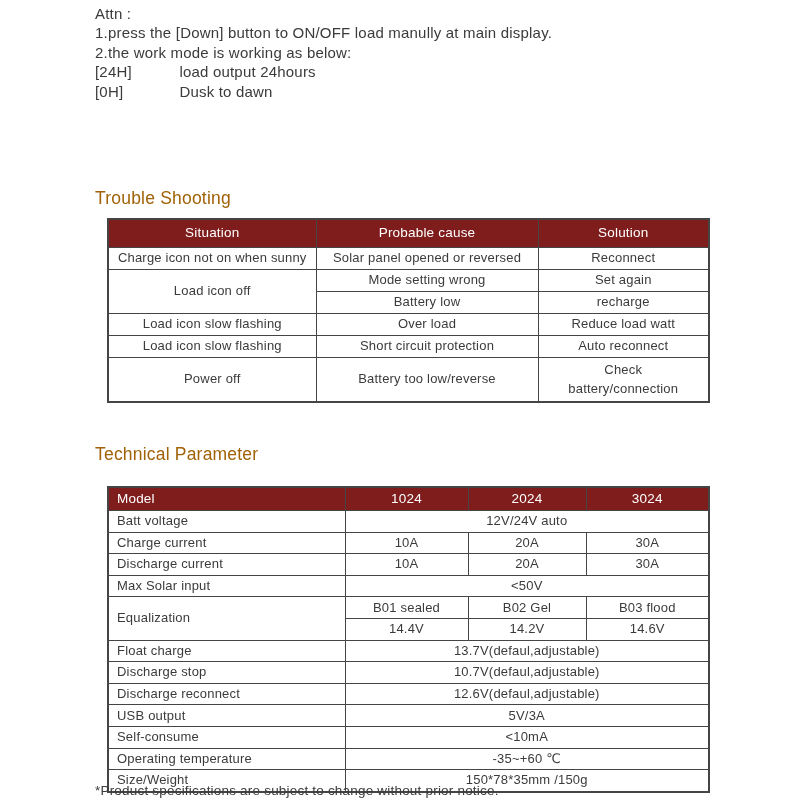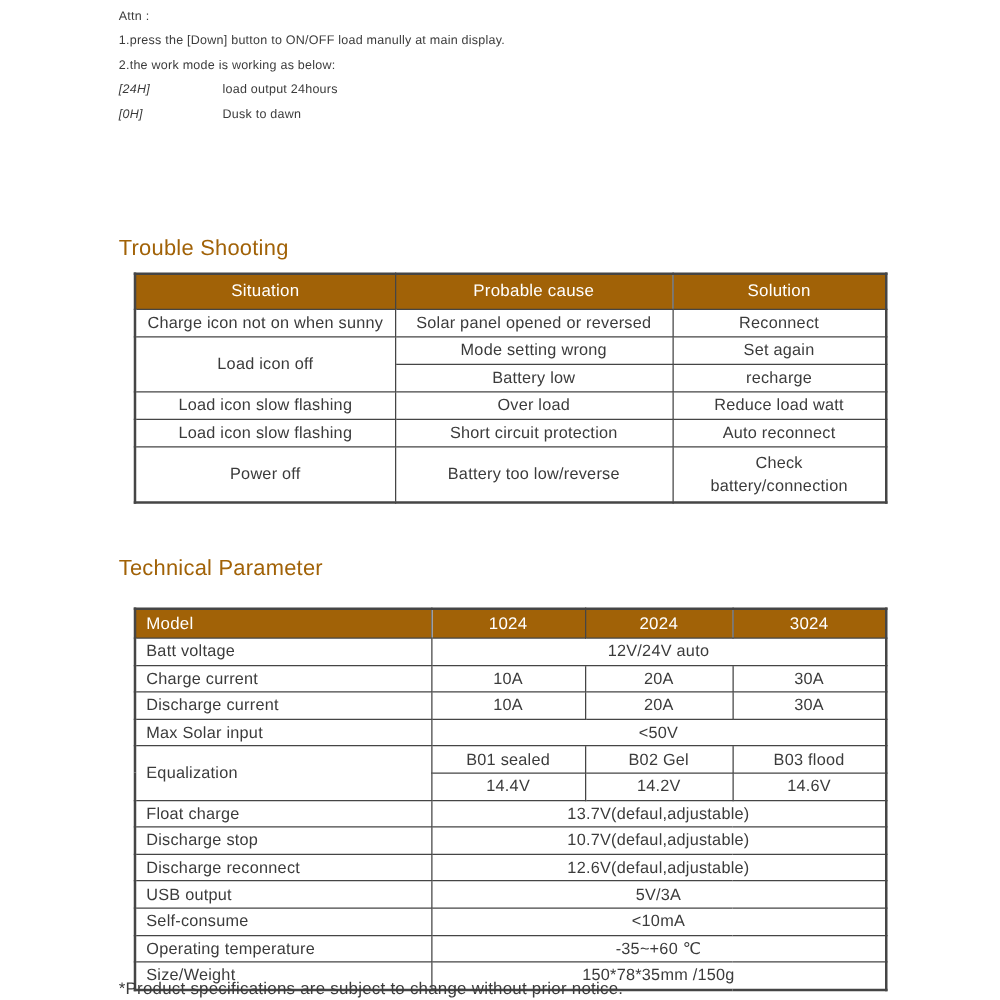--- a/index.html
+++ b/index.html
@@ -8,24 +8,24 @@
     background: #ffffff;
     position: relative;
     font-family: "Liberation Sans", "DejaVu Sans", sans-serif;
     color: #3b3b3b;
     -webkit-font-smoothing: antialiased;
   }
 
   
   .attn {
     position: absolute; left: 95px; top: 4px;
-    font-size: 10px; line-height: 19.4px; letter-spacing: 0.2px;
+    font-size: 15px; line-height: 19.4px; letter-spacing: 0.2px;
     white-space: nowrap;
   }
-  .mode-line .mode-label { display: inline-block; width: 80px; font-style: italic; }
+  .mode-line .mode-label { display: inline-block; width: 80px; }
 
   
   .section-heading {
     position: absolute; left: 95px; margin: 0;
     font-size: 17.5px; font-weight: 400; letter-spacing: 0.2px;
     color: #a16207;
   }
   .trouble-heading { top: 188px; }
   .tech-heading { top: 444px; }
 
@@ -39,21 +39,21 @@
   }
   .tbl th, .tbl td {
     border: 1px solid #454545;
     font-weight: 400;
     text-align: center;
     padding: 0;
     line-height: 1.4;
     overflow: hidden;
   }
   .tbl tr.head th {
-    background: #a16207;
+    background: #7f1d1d;
     color: #ffffff;
     font-size: 13.5px;
   }
 
   
   .trouble-table { top: 218px; width: 601px; }
   .trouble-table tr.head th { height: 27px; }
   .trouble-table td { height: 21px; }
   .trouble-table td.tall { height: 43px; }
   .trouble-table td.wrap-narrow { padding: 0 10px; }

